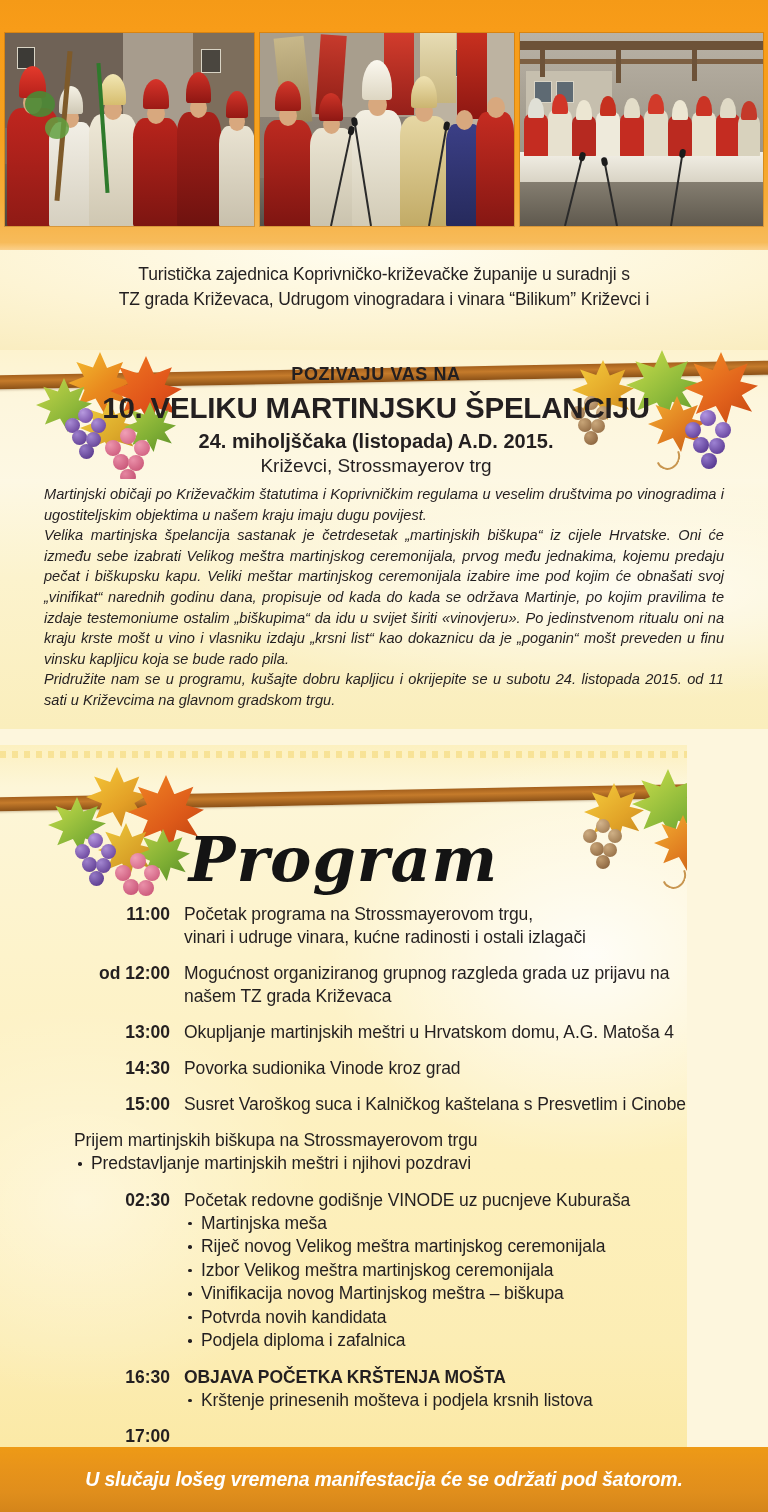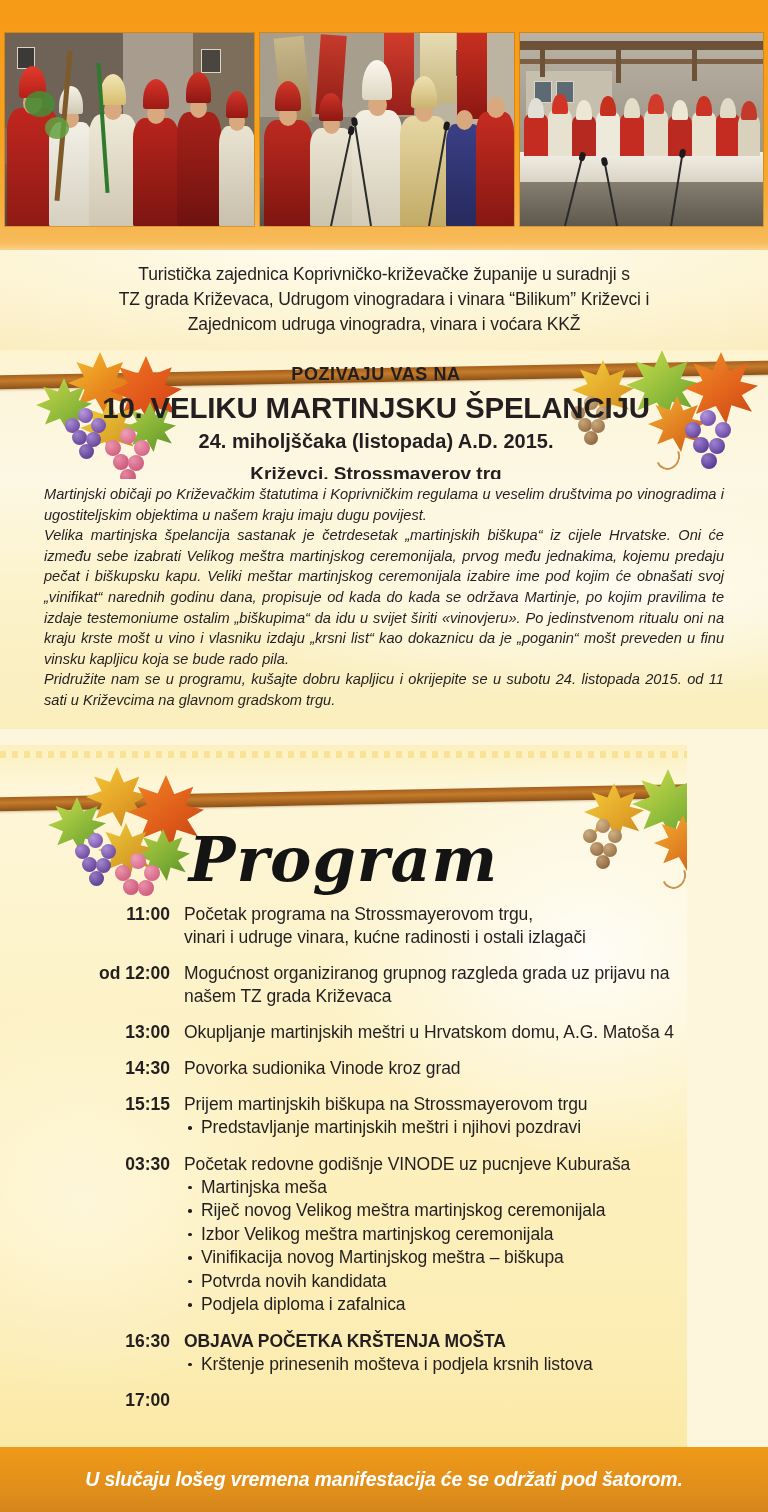--- a/index.html
+++ b/index.html
@@ -72,21 +72,21 @@
     transform:rotate(-1.1deg);
     box-shadow:0 1px 2px rgba(90,50,10,.25);
   }
   .vine.v1{top:18px;}
   .title-block{
     position:absolute;left:0;right:16px;top:14px;text-align:center;color:#231f20;
   }
   .t-kicker{font-size:18px;font-weight:bold;letter-spacing:.6px;}
   .t-main{font-size:29.5px;font-weight:bold;letter-spacing:-.2px;margin-top:6px;}
   .t-date{font-size:20px;font-weight:bold;margin-top:5px;}
-  .t-place{font-size:19px;font-weight:bold;margin-top:10px;}
+  .t-place{font-size:19px;font-weight:normal;margin-top:2px;}
 
   
   .deco{position:absolute;pointer-events:none;}
   .leaf{
     position:absolute;
     clip-path:polygon(50% 0%,61% 26%,86% 16%,76% 41%,100% 47%,78% 60%,92% 83%,64% 74%,57% 100%,43% 75%,16% 86%,26% 61%,0% 50%,25% 40%,13% 16%,39% 25%);
   }
   .grapes{position:absolute;}
   .grapes i{position:absolute;display:block;border-radius:50%;}
   .tendril{
@@ -327,21 +327,20 @@
         <div class="mic" style="left:150px;height:72px;transform:rotate(9deg)"></div>
       </div>
 
     </div>
   </div>
 
   <div class="intro">
     <div class="intro-text">
       <div>Turistička zajednica Koprivničko-križevačke županije u suradnji s</div>
       <div>TZ grada Križevaca, Udrugom vinogradara i vinara “Bilikum” Križevci i</div>
-      <div>Zajednicom udruga vinogradra, vinara i voćara KKŽ</div>
     </div>
   </div>
 
   <div class="titlewrap">
     <div class="vine v1"></div>
 
     <div class="deco" style="left:18px;top:0px;width:180px;height:130px;">
       <div class="leaf" style="left:50px;top:2px;width:64px;height:62px;background:linear-gradient(140deg,#f4c132,#e98a1e 55%,#d96a17);"></div>
       <div class="leaf" style="left:92px;top:6px;width:72px;height:70px;background:linear-gradient(140deg,#f07a22,#e0531a 60%,#c23d12);"></div>
       <div class="leaf" style="left:18px;top:28px;width:56px;height:54px;background:linear-gradient(140deg,#c9d84a,#8fb83a 60%,#63962c);"></div>
@@ -479,30 +478,35 @@
             <span class="l2">Okupljanje martinjskih meštri u Hrvatskom domu, A.G. Matoša 4</span>
           </div>
         </div>
         <div class="row">
           <div class="time">14:30</div>
           <div class="desc">
             <span class="l2">Povorka sudionika Vinode kroz grad</span>
           </div>
         </div>
         <div class="row">
-          <div class="time">15:15</div>
+          <div class="time">15:00</div>
+          <div class="desc">
+            <span class="l2">Susret Varoškog suca i Kalničkog kaštelana s Presvetlim i Cinoberom</span>
+          </div>
+        </div>
+        <div class="row">
           <div class="desc">
             <span class="l2">Prijem martinjskih biškupa na Strossmayerovom trgu</span>
             <ul class="subs">
               <li>Predstavljanje martinjskih meštri i njihovi pozdravi</li>
             </ul>
           </div>
         </div>
         <div class="row">
-          <div class="time">03:30</div>
+          <div class="time">02:30</div>
           <div class="desc">
             <span class="l2">Početak redovne godišnje VINODE uz pucnjeve Kuburaša</span>
             <ul class="subs">
               <li>Martinjska meša</li>
               <li>Riječ novog Velikog meštra martinjskog ceremonijala</li>
               <li>Izbor Velikog meštra martinjskog ceremonijala</li>
               <li>Vinifikacija novog Martinjskog meštra – biškupa</li>
               <li>Potvrda novih kandidata</li>
               <li>Podjela diploma i zafalnica</li>
             </ul>

